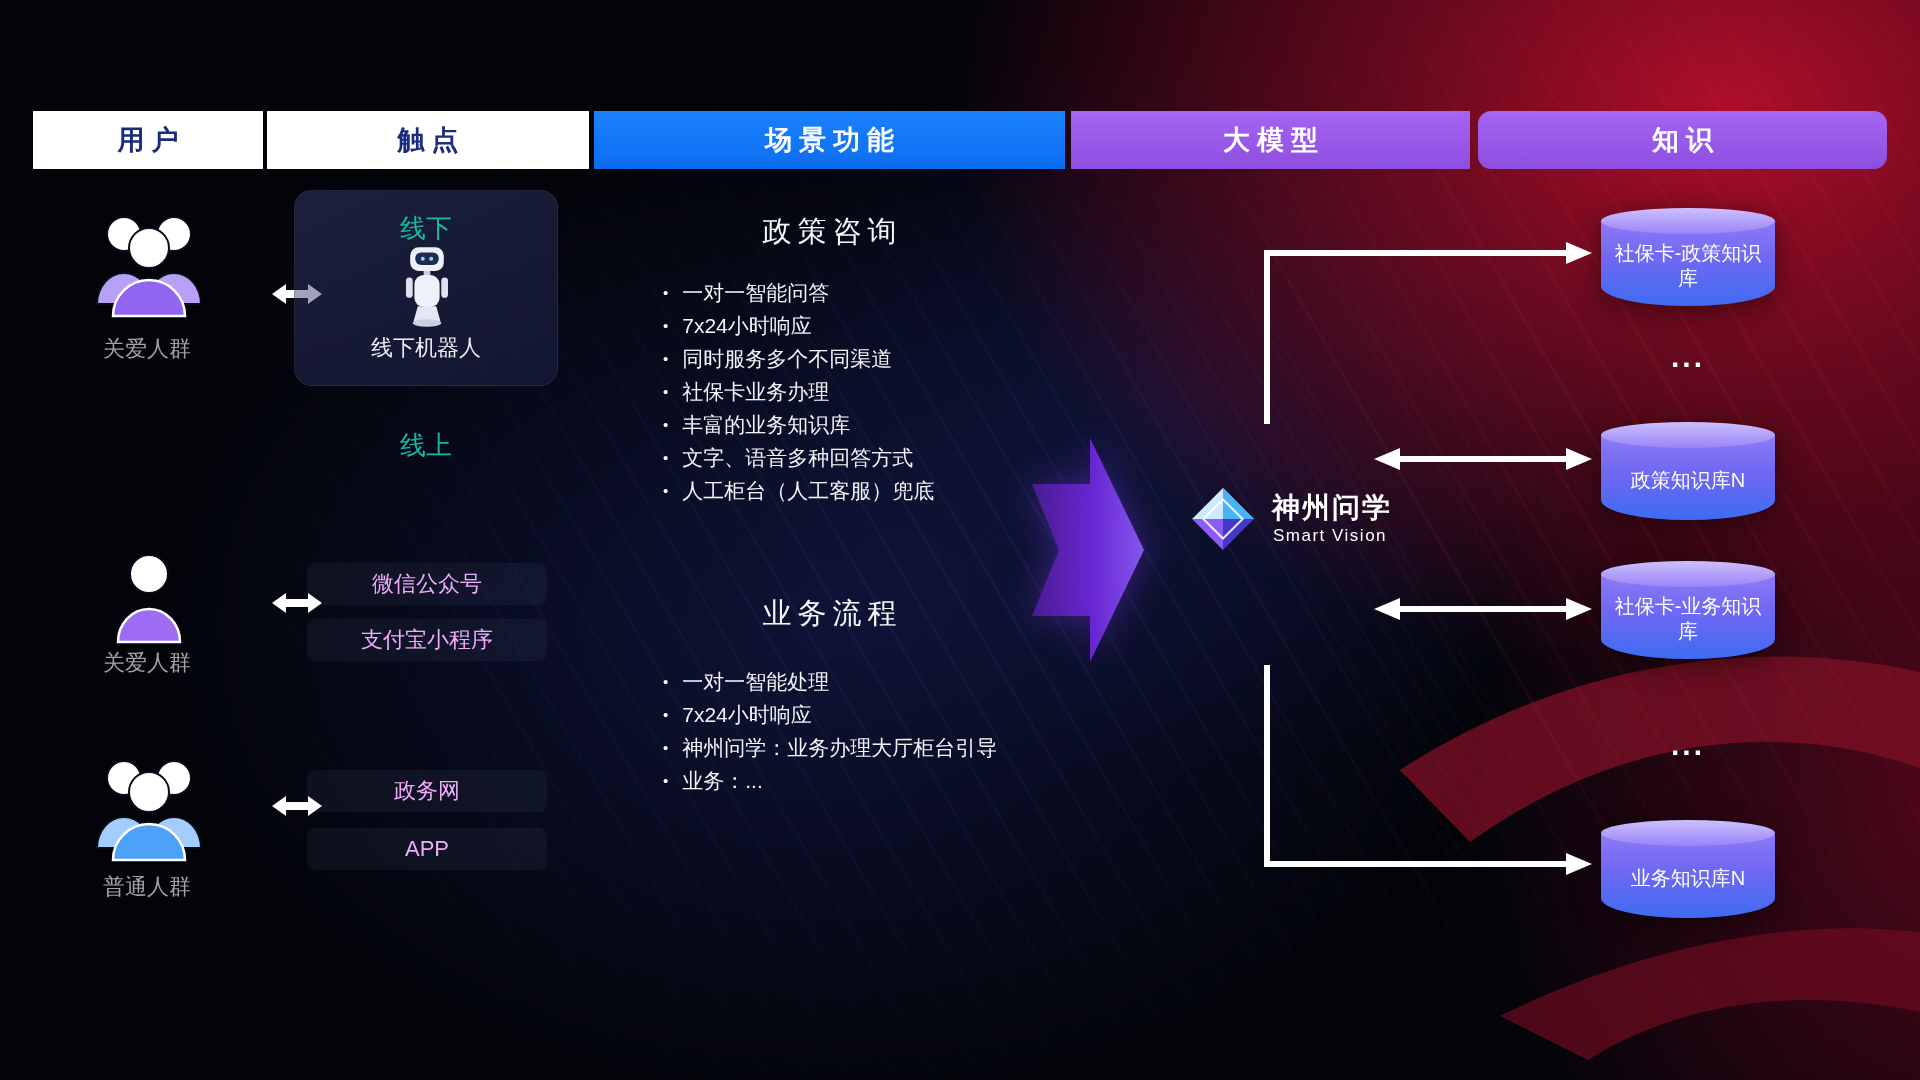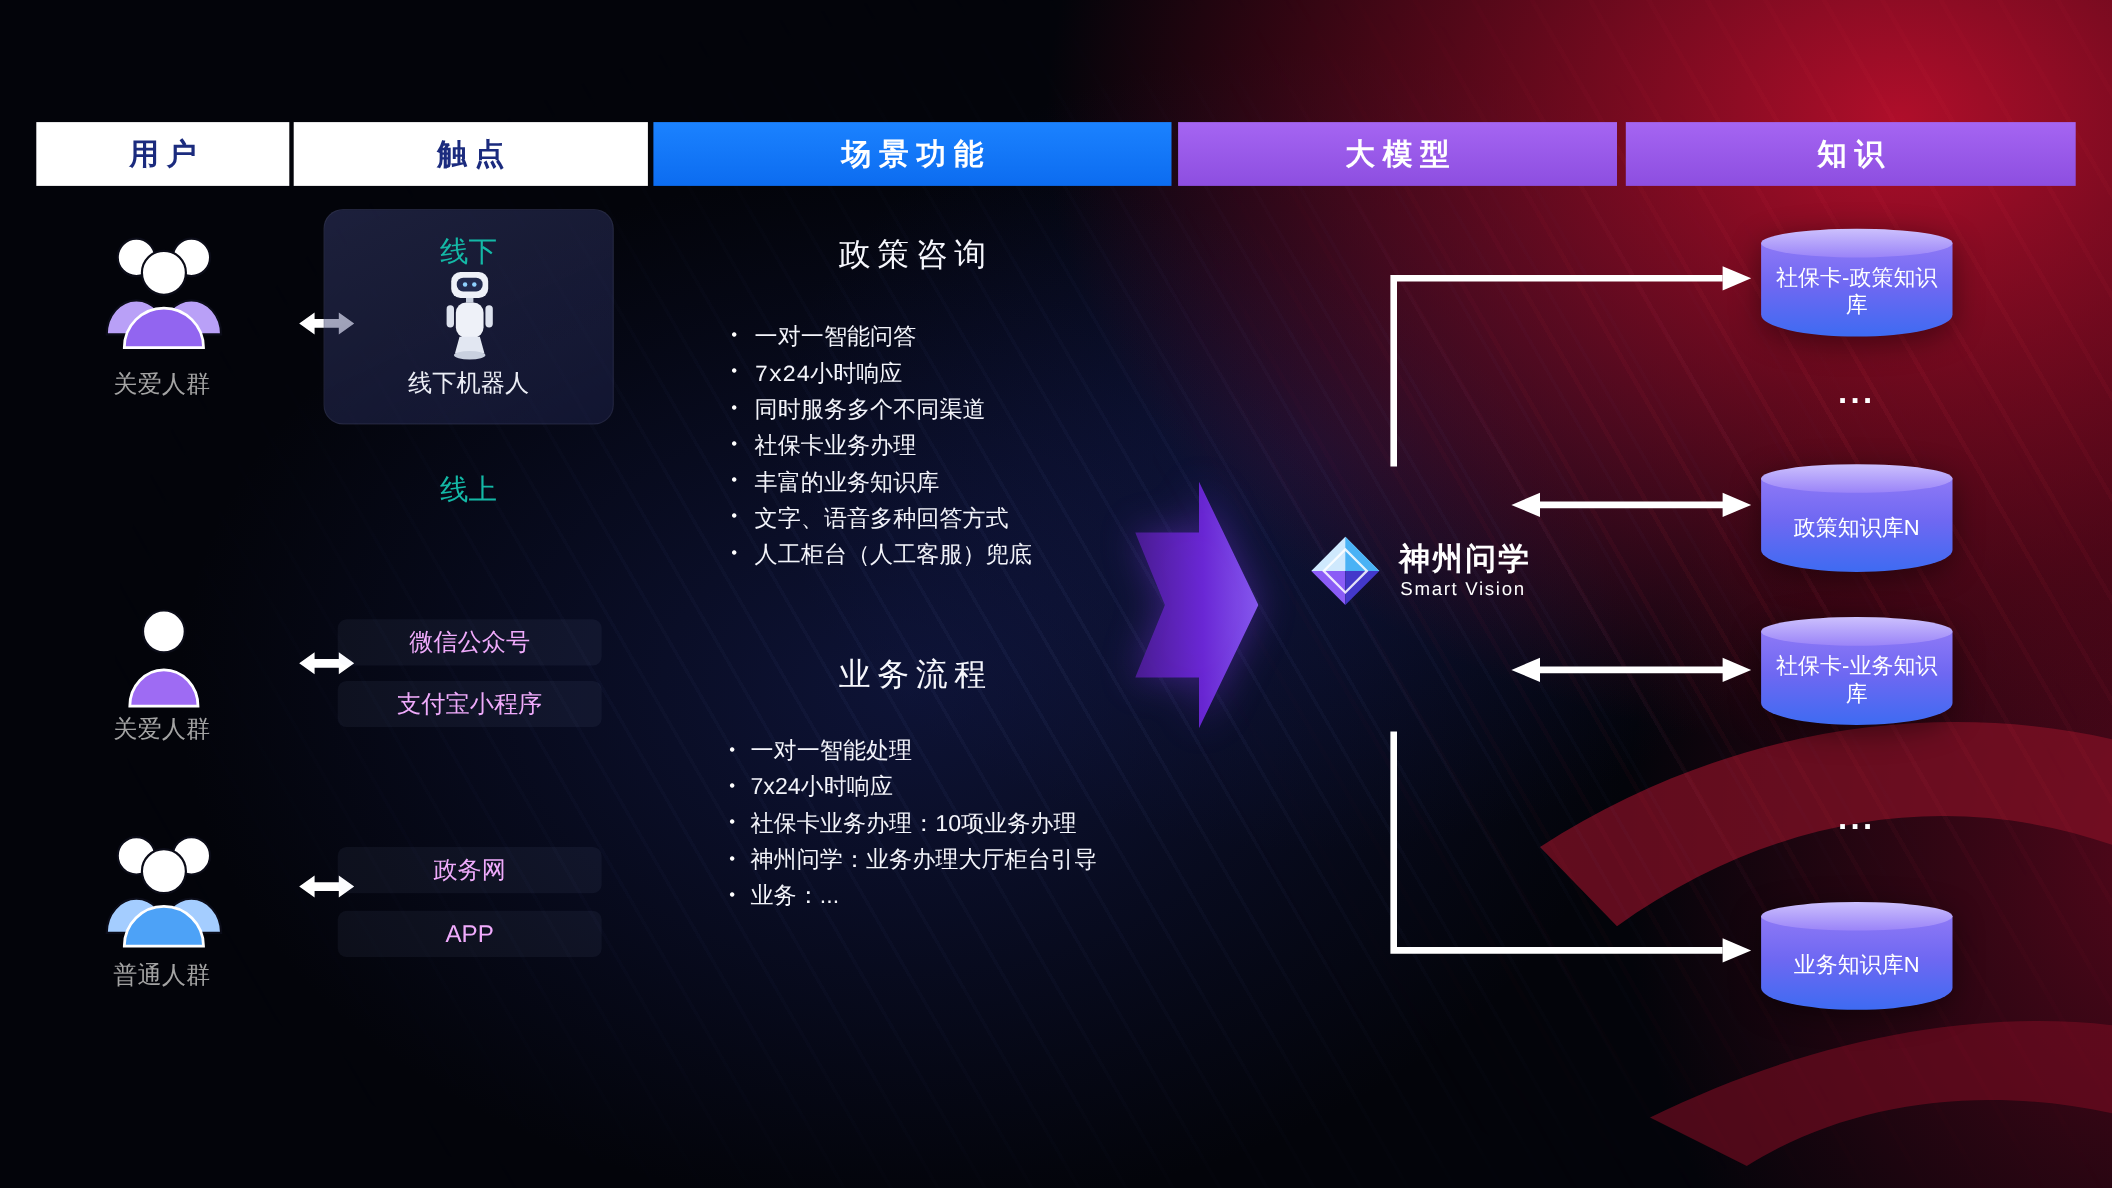--- a/index.html
+++ b/index.html
@@ -101,21 +101,21 @@
     <path d="M1400,770 C1570,660 1760,636 1920,672 L1920,768 C1770,716 1610,742 1470,842 Z" fill="#7c0f24" opacity="0.78"></path>
     <path d="M1500,1016 C1650,942 1800,918 1920,932 L1920,1012 C1800,986 1680,1002 1588,1060 Z" fill="#6e0c20" opacity="0.7"></path>
   </svg>
   <div class="streaks"></div>
   <div class="streaks-red"></div>
 
   <div class="hdr white" style="left:33px;   width:230px;">用户</div>
   <div class="hdr white" style="left:267px;  width:322px;">触点</div>
   <div class="hdr blue" style="left:594px;  width:471px;">场景功能</div>
   <div class="hdr purple" style="left:1071px; width:399px;">大模型</div>
-  <div class="hdr purple" style="left:1478px; width:409px;">知识</div>
+  <div class="hdr purple" style="left:1478px; width:409px;border-radius:13px;">知识</div>
 
   <svg class="user-icon" style="left:84px; top:208px;" width="130" height="112" viewBox="0 0 130 112">
     <circle cx="40" cy="26" r="17" fill="#ffffff" stroke="#0b0c18" stroke-width="2"></circle>
     <path d="M13,96 a27,31 0 0 1 54,0 z" fill="#b9a0f7" stroke="#0b0c18" stroke-width="2"></path>
     <circle cx="90" cy="26" r="17" fill="#ffffff" stroke="#0b0c18" stroke-width="2"></circle>
     <path d="M63,96 a27,31 0 0 1 54,0 z" fill="#b9a0f7" stroke="#0b0c18" stroke-width="2"></path>
     <circle cx="65" cy="40" r="20" fill="#ffffff" stroke="#0b0c18" stroke-width="2"></circle>
     <path d="M29,108 a36,36 0 0 1 72,0 z" fill="#9265f0" stroke="#ffffff" stroke-width="2.5"></path>
   </svg>
   <div class="user-label" style="left:52px; top:334px;">关爱人群</div>
@@ -166,35 +166,34 @@
   <div class="tp-small" style="top:333px;">线下机器人</div>
 
   <div class="tp-big" style="top:428px;">线上</div>
 
   <div class="pill" style="top:563px;">微信公众号</div>
   <div class="pill" style="top:619px;">支付宝小程序</div>
   <div class="pill" style="top:770px;">政务网</div>
   <div class="pill" style="top:828px;">APP</div>
 
   <div class="sec-title" style="top:212px;">政策咨询</div>
-  <ul class="blist" style="top:289px;font-family:Liberation Mono, monospace;">
+  <ul class="blist" style="top:276px;">
     <li>一对一智能问答</li>
     <li>7x24小时响应</li>
     <li>同时服务多个不同渠道</li>
     <li>社保卡业务办理</li>
     <li>丰富的业务知识库</li>
     <li>文字、语音多种回答方式</li>
     <li>人工柜台（人工客服）兜底</li>
   </ul>
 
   <div class="sec-title" style="top:594px;">业务流程</div>
   <ul class="blist" style="top:665px;">
     <li>一对一智能处理</li>
     <li>7x24小时响应</li>
-    <li>社保卡业务办理：10项业务办理</li>
     <li>神州问学：业务办理大厅柜台引导</li>
     <li>业务：...</li>
   </ul>
 
   <svg class="flow-arrow" width="112" height="240" viewBox="0 0 112 240">
     <defs>
       <linearGradient id="pg" x1="0" y1="0" x2="1" y2="0">
         <stop offset="0" stop-color="#4c1d95"></stop>
         <stop offset="0.55" stop-color="#6d28d9"></stop>
         <stop offset="1" stop-color="#8b5cf6"></stop>

